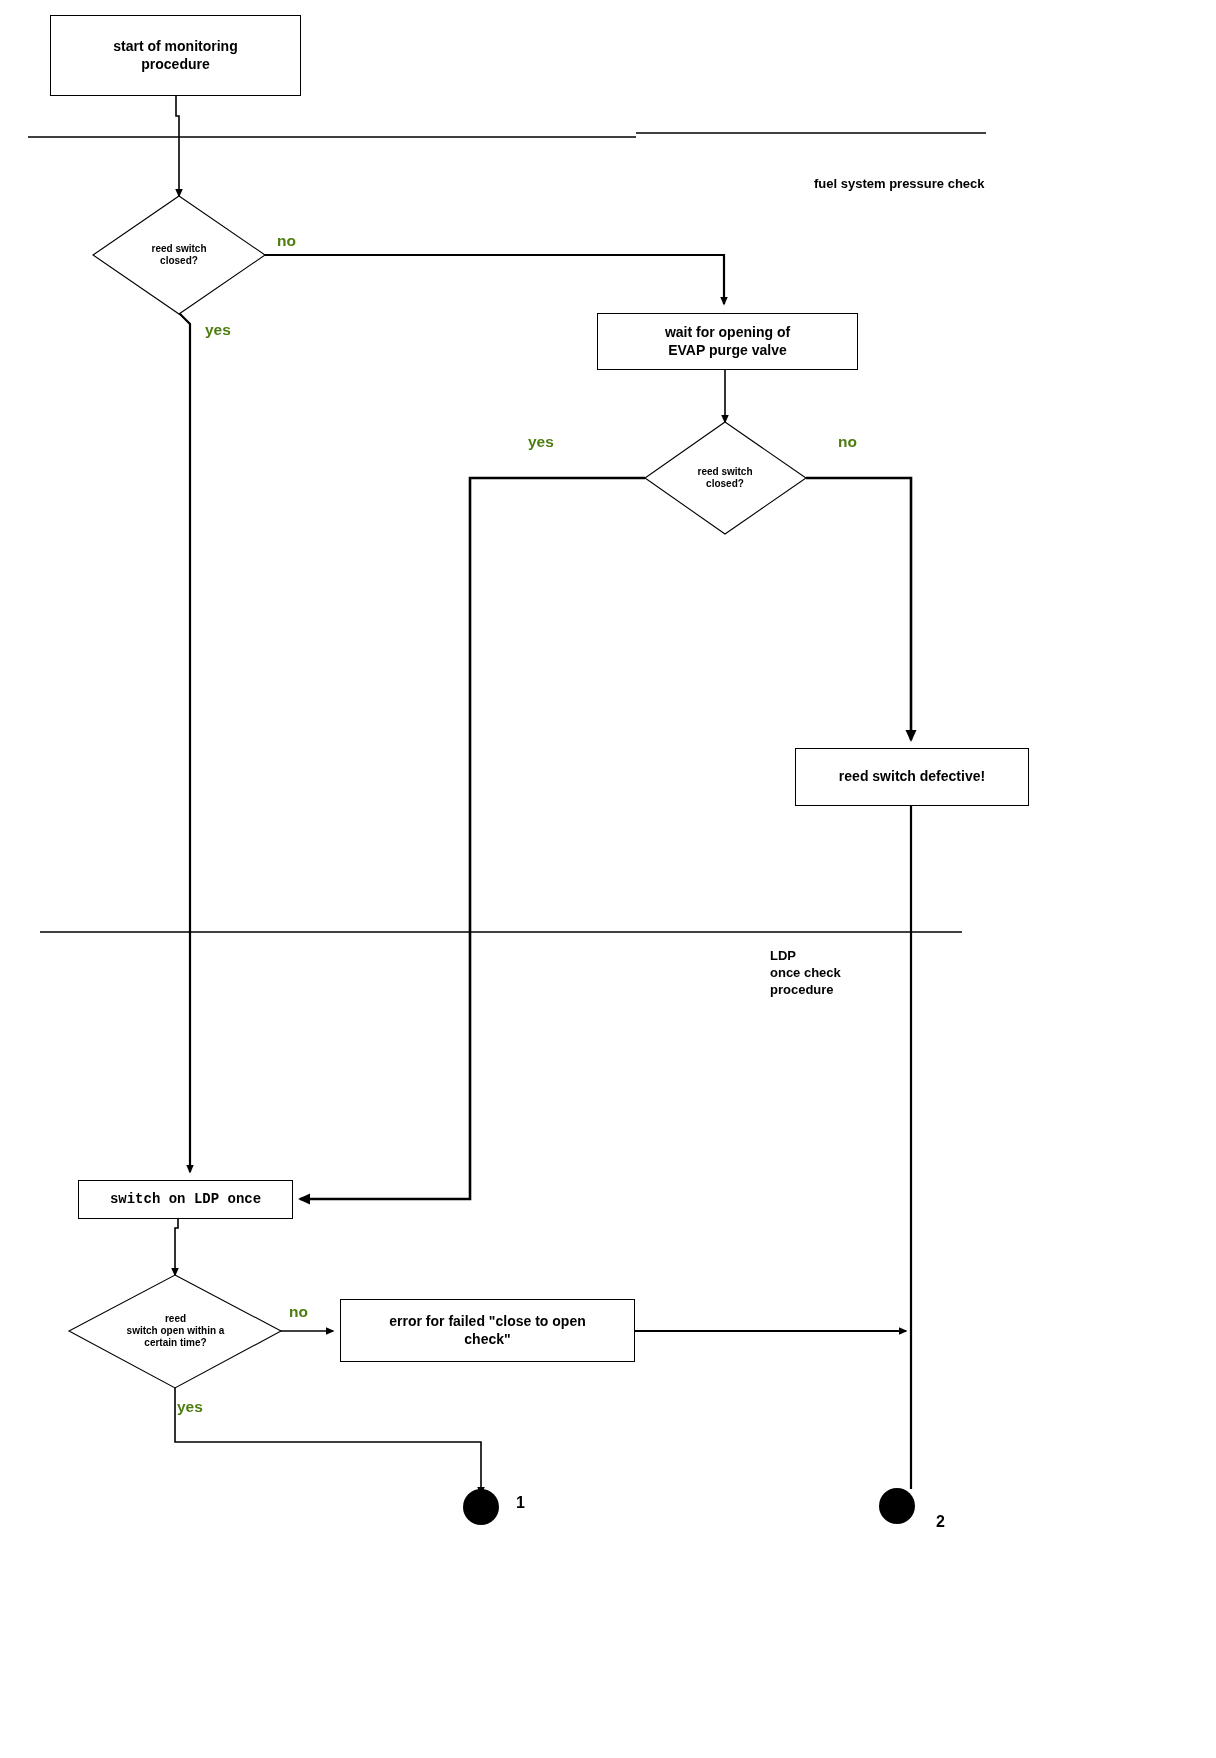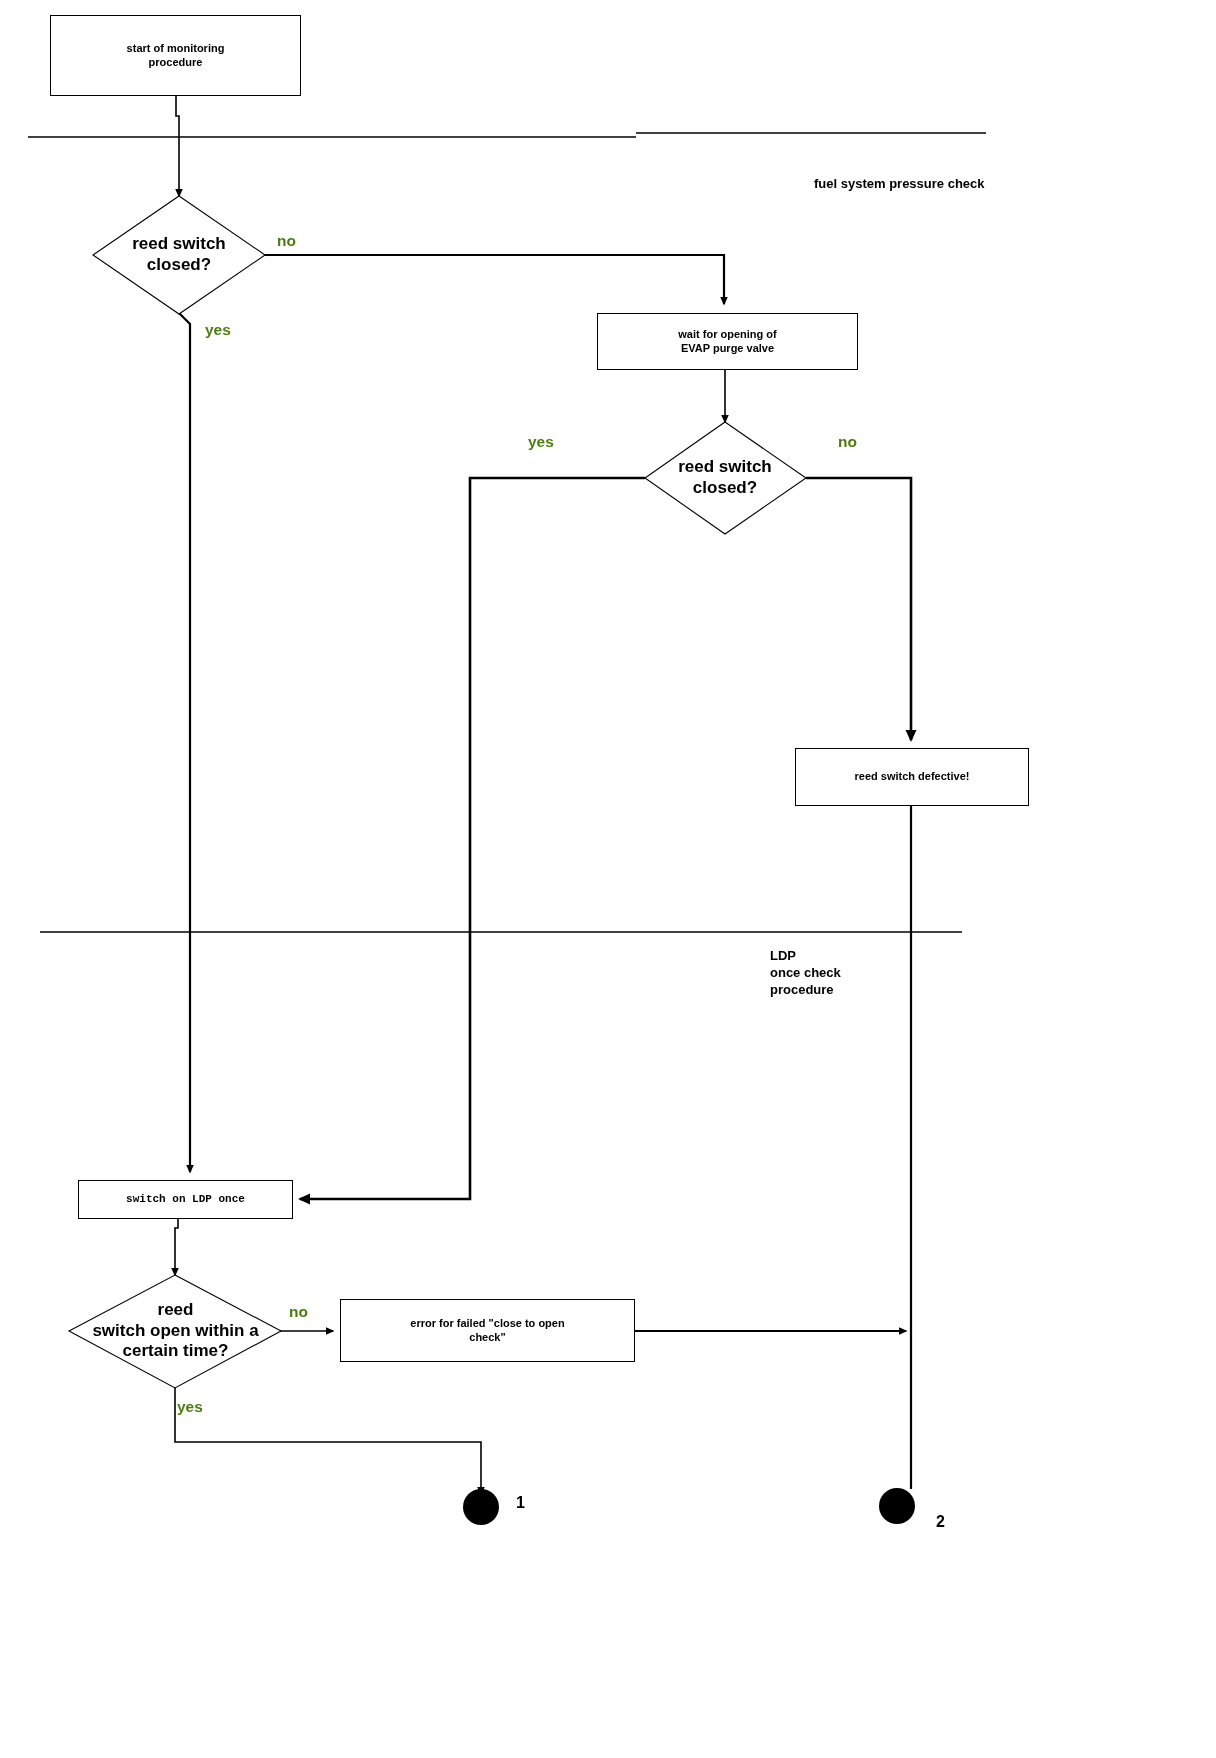--- a/index.html
+++ b/index.html
@@ -33,31 +33,31 @@
     justify-content: center;
     text-align: center;
     font-weight: bold;
     color: #000000;
     line-height: 1.22;
     white-space: pre-line;
   }
   .box {
     border: 1.5px solid #000000;
     background: #ffffff;
-    font-size: 11px;
+    font-size: 14px;
     padding: 10px 6px;
   }
   .diamond-label {
     position: absolute;
     display: flex;
     align-items: center;
     justify-content: center;
     text-align: center;
     font-weight: bold;
-    font-size: 17px;
+    font-size: 10px;
     color: #000000;
     line-height: 1.22;
     white-space: pre-line;
   }
   .edge-label {
     position: absolute;
     font-weight: bold;
     font-size: 15.5px;
     color: #4d7c0f;
     white-space: pre-line;

